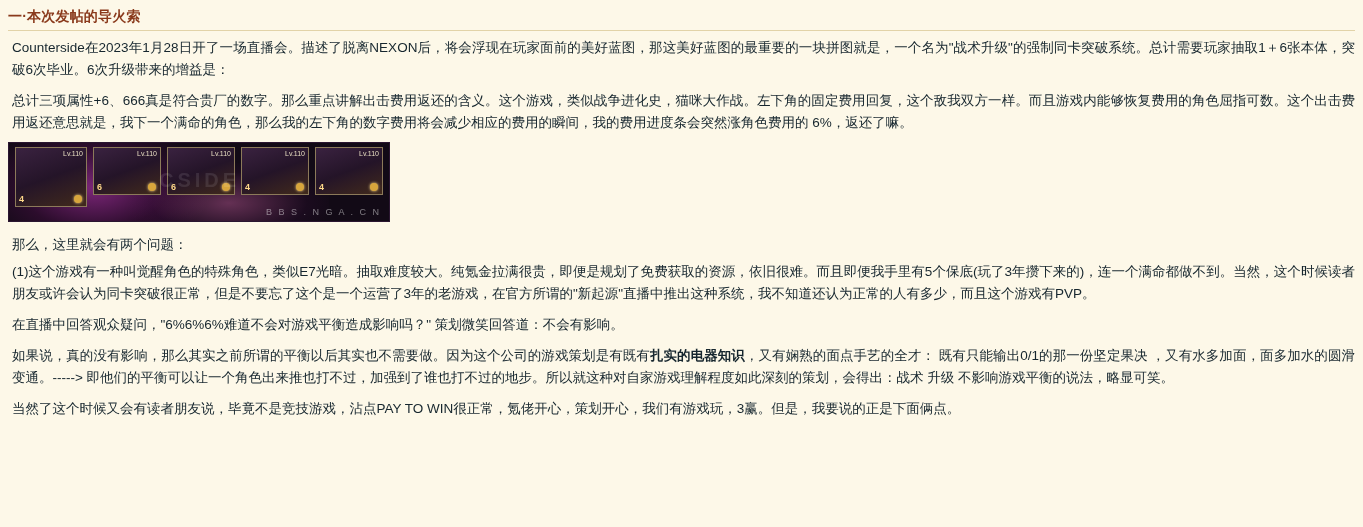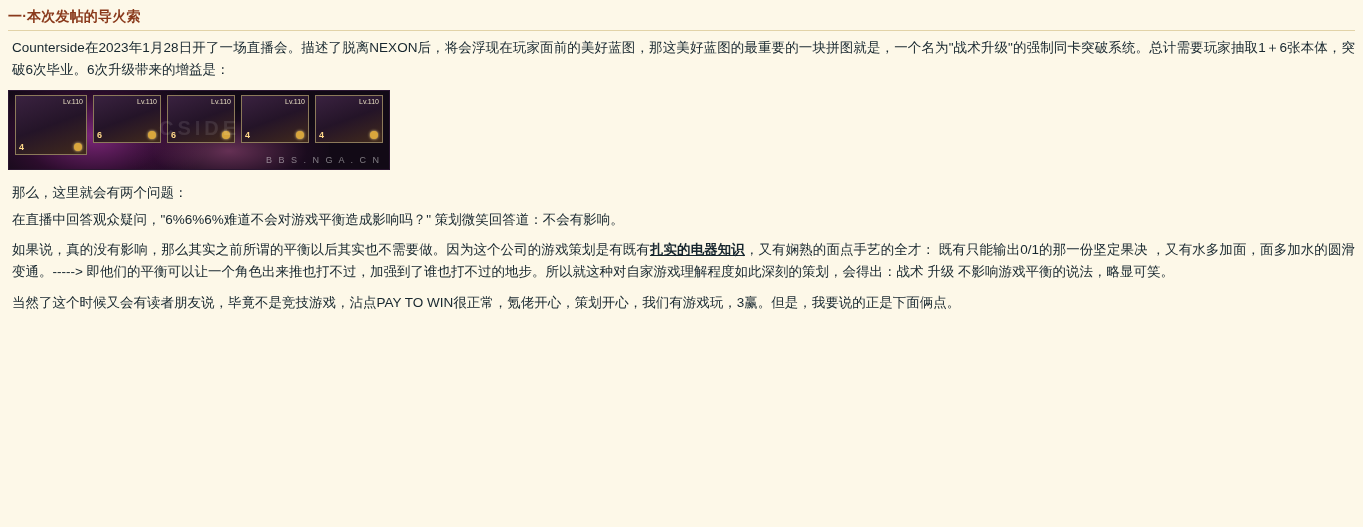--- a/index.html
+++ b/index.html
@@ -130,39 +130,39 @@
     position: absolute;
     left: 150px;
     top: 26px;
     font-size: 20px;
     font-weight: bold;
     color: rgba(255,255,255,0.10);
     letter-spacing: 4px;
   }
   .bold {
     font-weight: bold;
-    text-decoration: underline;
   }
   .para-small {
     margin-bottom: 5px;
   }
 </style>
 </head>
 <body>
 
 <div class="page">
 
   <div class="title-bar">
     <span>一·本次发帖的导火索</span>
   </div>
   <hr class="divider">
 
   <p>Counterside在2023年1月28日开了一场直播会。描述了脱离NEXON后，将会浮现在玩家面前的美好蓝图，那这美好蓝图的最重要的一块拼图就是，一个名为"战术升级"的强制同卡突破系统。总计需要玩家抽取1＋6张本体，突破6次毕业。6次升级带来的增益是：</p>
 
 
+  <p>总计三项属性+6、666真是符合贵厂的数字。那么重点讲解出击费用返还的含义。这个游戏，类似战争进化史，猫咪大作战。左下角的固定费用回复，这个敌我双方一样。而且游戏内能够恢复费用的角色屈指可数。这个出击费用返还意思就是，我下一个满命的角色，那么我的左下角的数字费用将会减少相应的费用的瞬间，我的费用进度条会突然涨角色费用的 6%，返还了嘛。</p>
 
   <div class="image-block">
     <div class="img-glow"></div>
     <div class="img-glow2"></div>
     <div class="card-row">
       <div class="card big">
         <span class="lvl">Lv.110</span>
         <span class="chip">4</span>
         <span class="dot"></span>
       </div>
@@ -186,20 +186,21 @@
         <span class="chip">4</span>
         <span class="dot"></span>
       </div>
     </div>
     <div class="watermark2">CSIDE</div>
     <div class="watermark">B B S . N G A . C N</div>
   </div>
 
   <p class="para-small">那么，这里就会有两个问题：</p>
 
+  <p>(1)这个游戏有一种叫觉醒角色的特殊角色，类似E7光暗。抽取难度较大。纯氪金拉满很贵，即便是规划了免费获取的资源，依旧很难。而且即便我手里有5个保底(玩了3年攒下来的)，连一个满命都做不到。当然，这个时候读者朋友或许会认为同卡突破很正常，但是不要忘了这个是一个运营了3年的老游戏，在官方所谓的"新起源"直播中推出这种系统，我不知道还认为正常的人有多少，而且这个游戏有PVP。</p>
 
 
 
   <p>在直播中回答观众疑问，"6%6%6%难道不会对游戏平衡造成影响吗？" 策划微笑回答道：不会有影响。</p>
 
   <p><span>如果说，真的没有影响，那么其实之前所谓的平衡以后其实也不需要做。因为这个公司的游戏策划是有既有<span class="bold">扎实的电器知识</span>，又有娴熟的面点手艺的全才：  既有只能输出0/1的那一份坚定果决 ，又有水多加面，面多加水的圆滑变通。-----&gt;  即他们的平衡可以让一个角色出来推也打不过，加强到了谁也打不过的地步。所以就这种对自家游戏理解程度如此深刻的策划，会得出：战术 升级  不影响游戏平衡的说法，略显可笑。</span></p>
 
   <p>当然了这个时候又会有读者朋友说，毕竟不是竞技游戏，沾点PAY TO WIN很正常，氪佬开心，策划开心，我们有游戏玩，3赢。但是，我要说的正是下面俩点。</p>
 
 </div>

